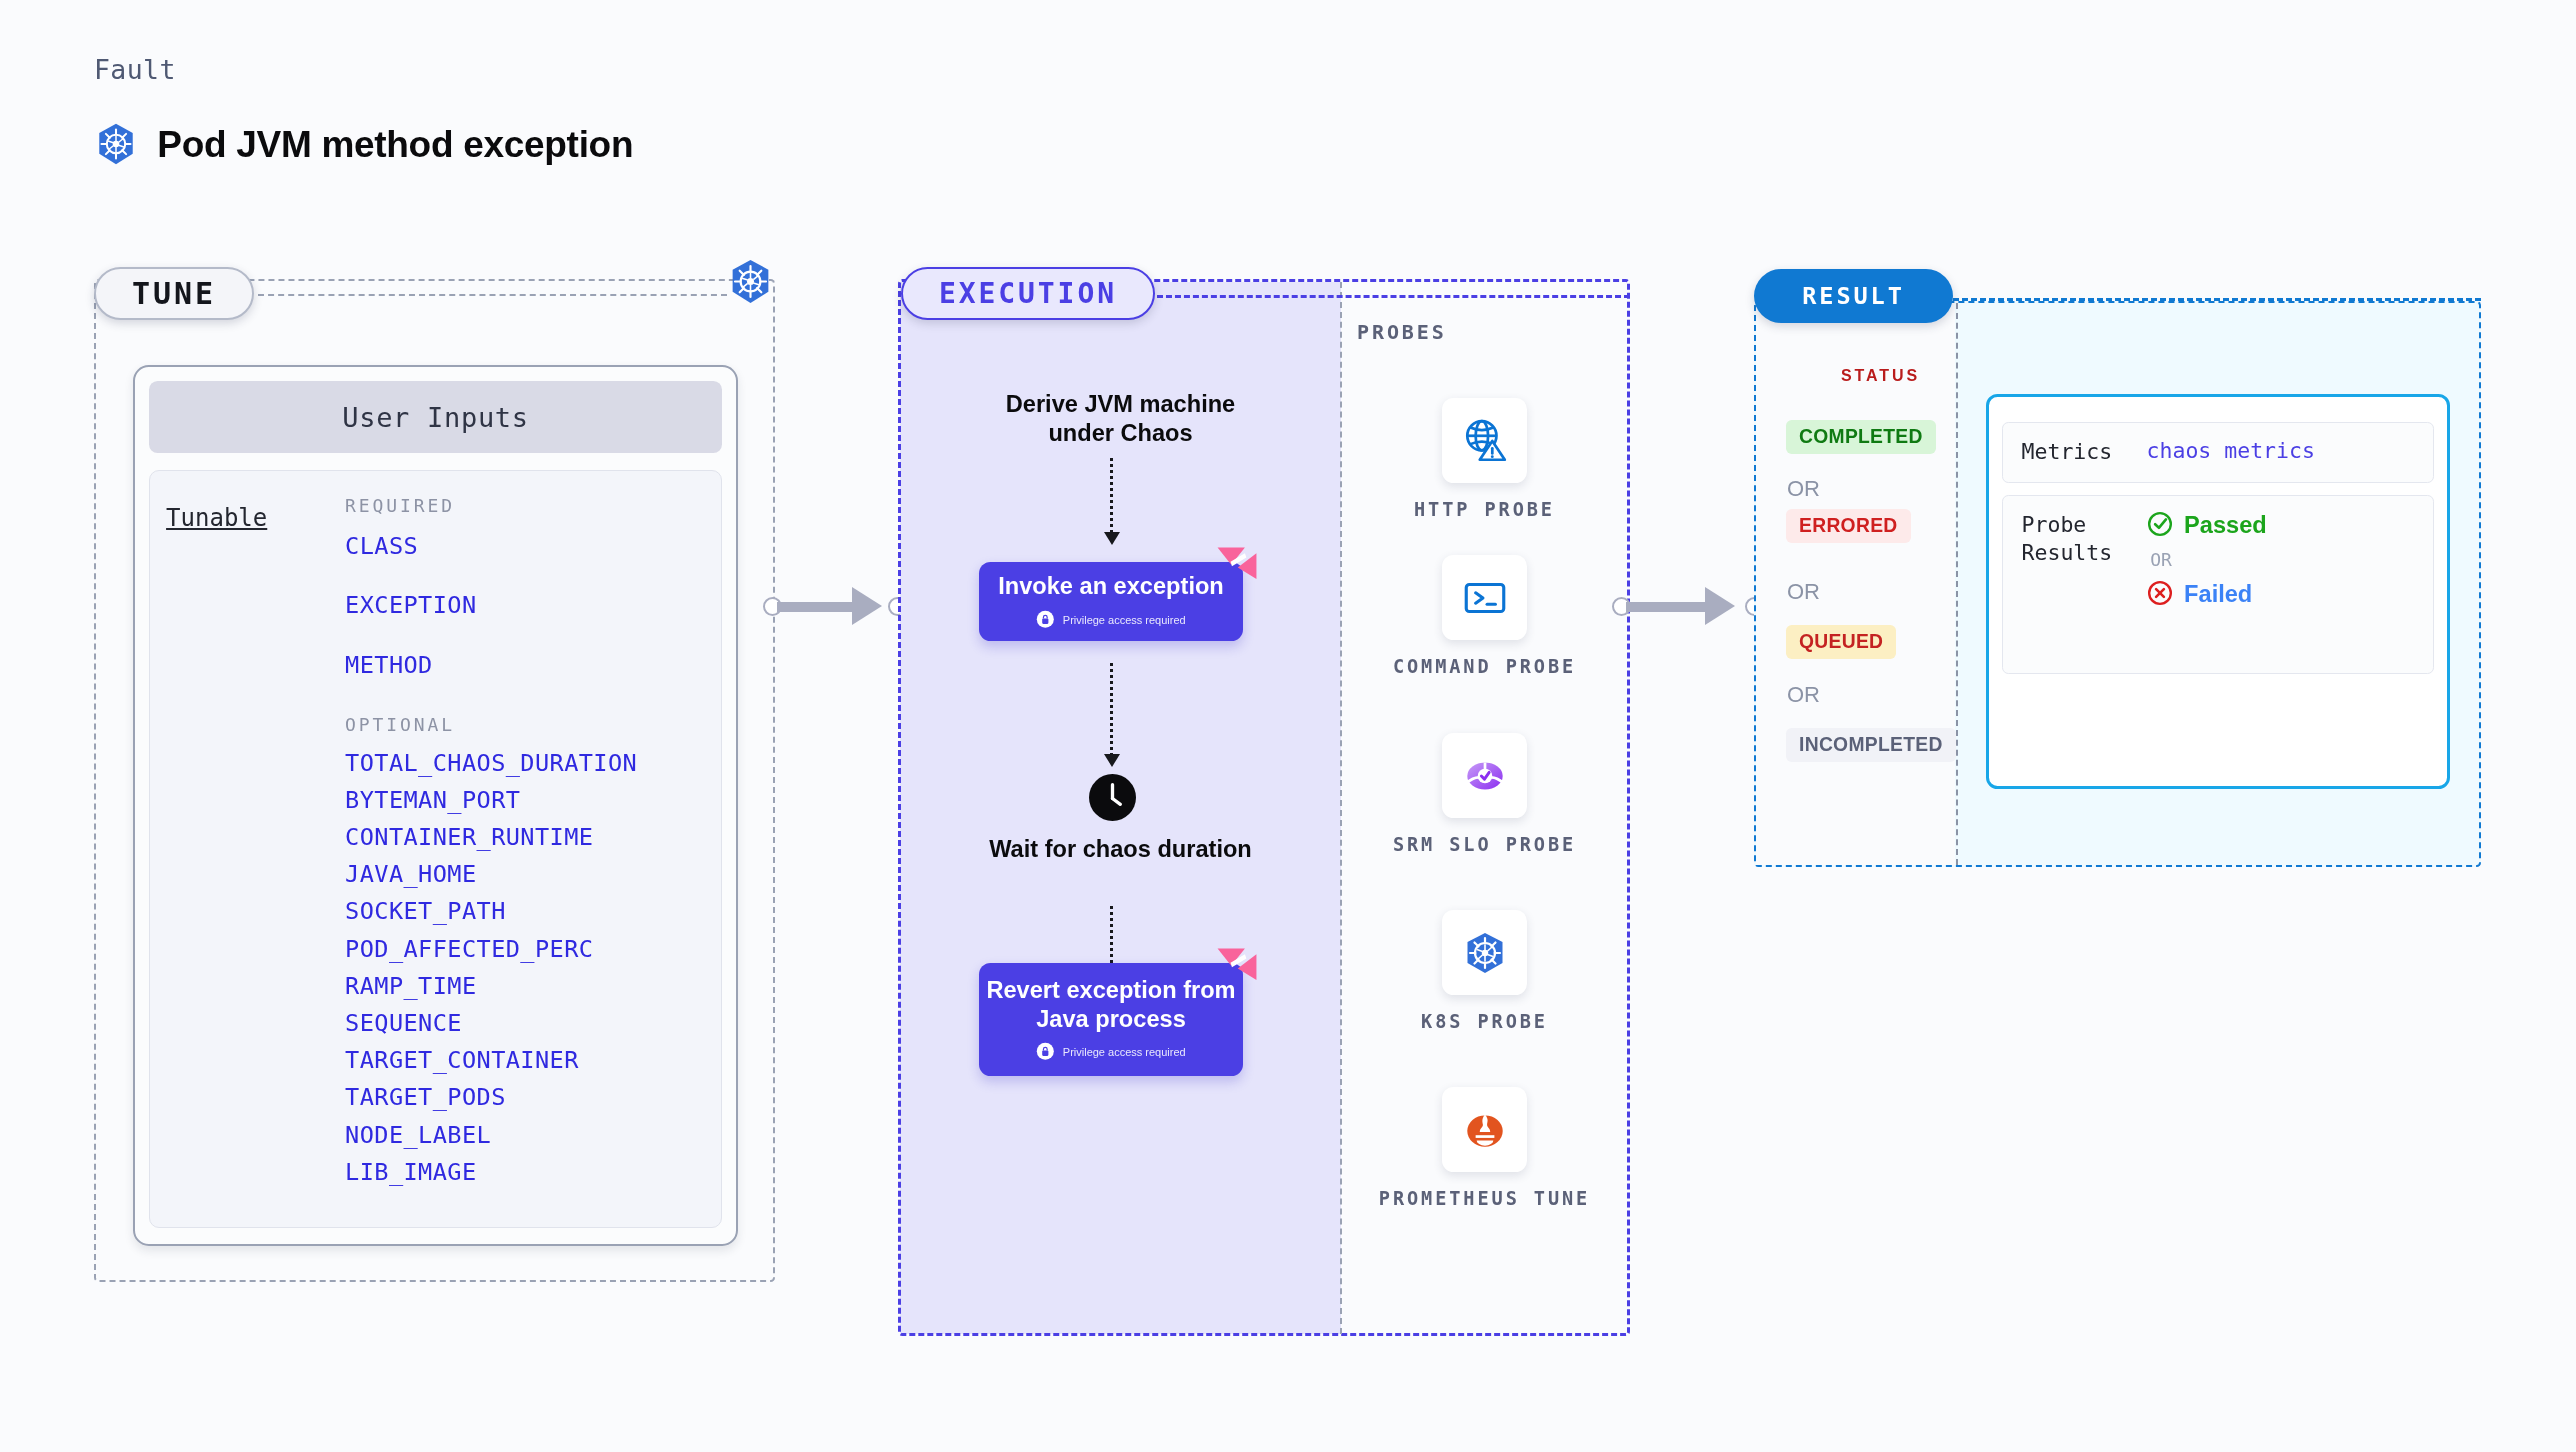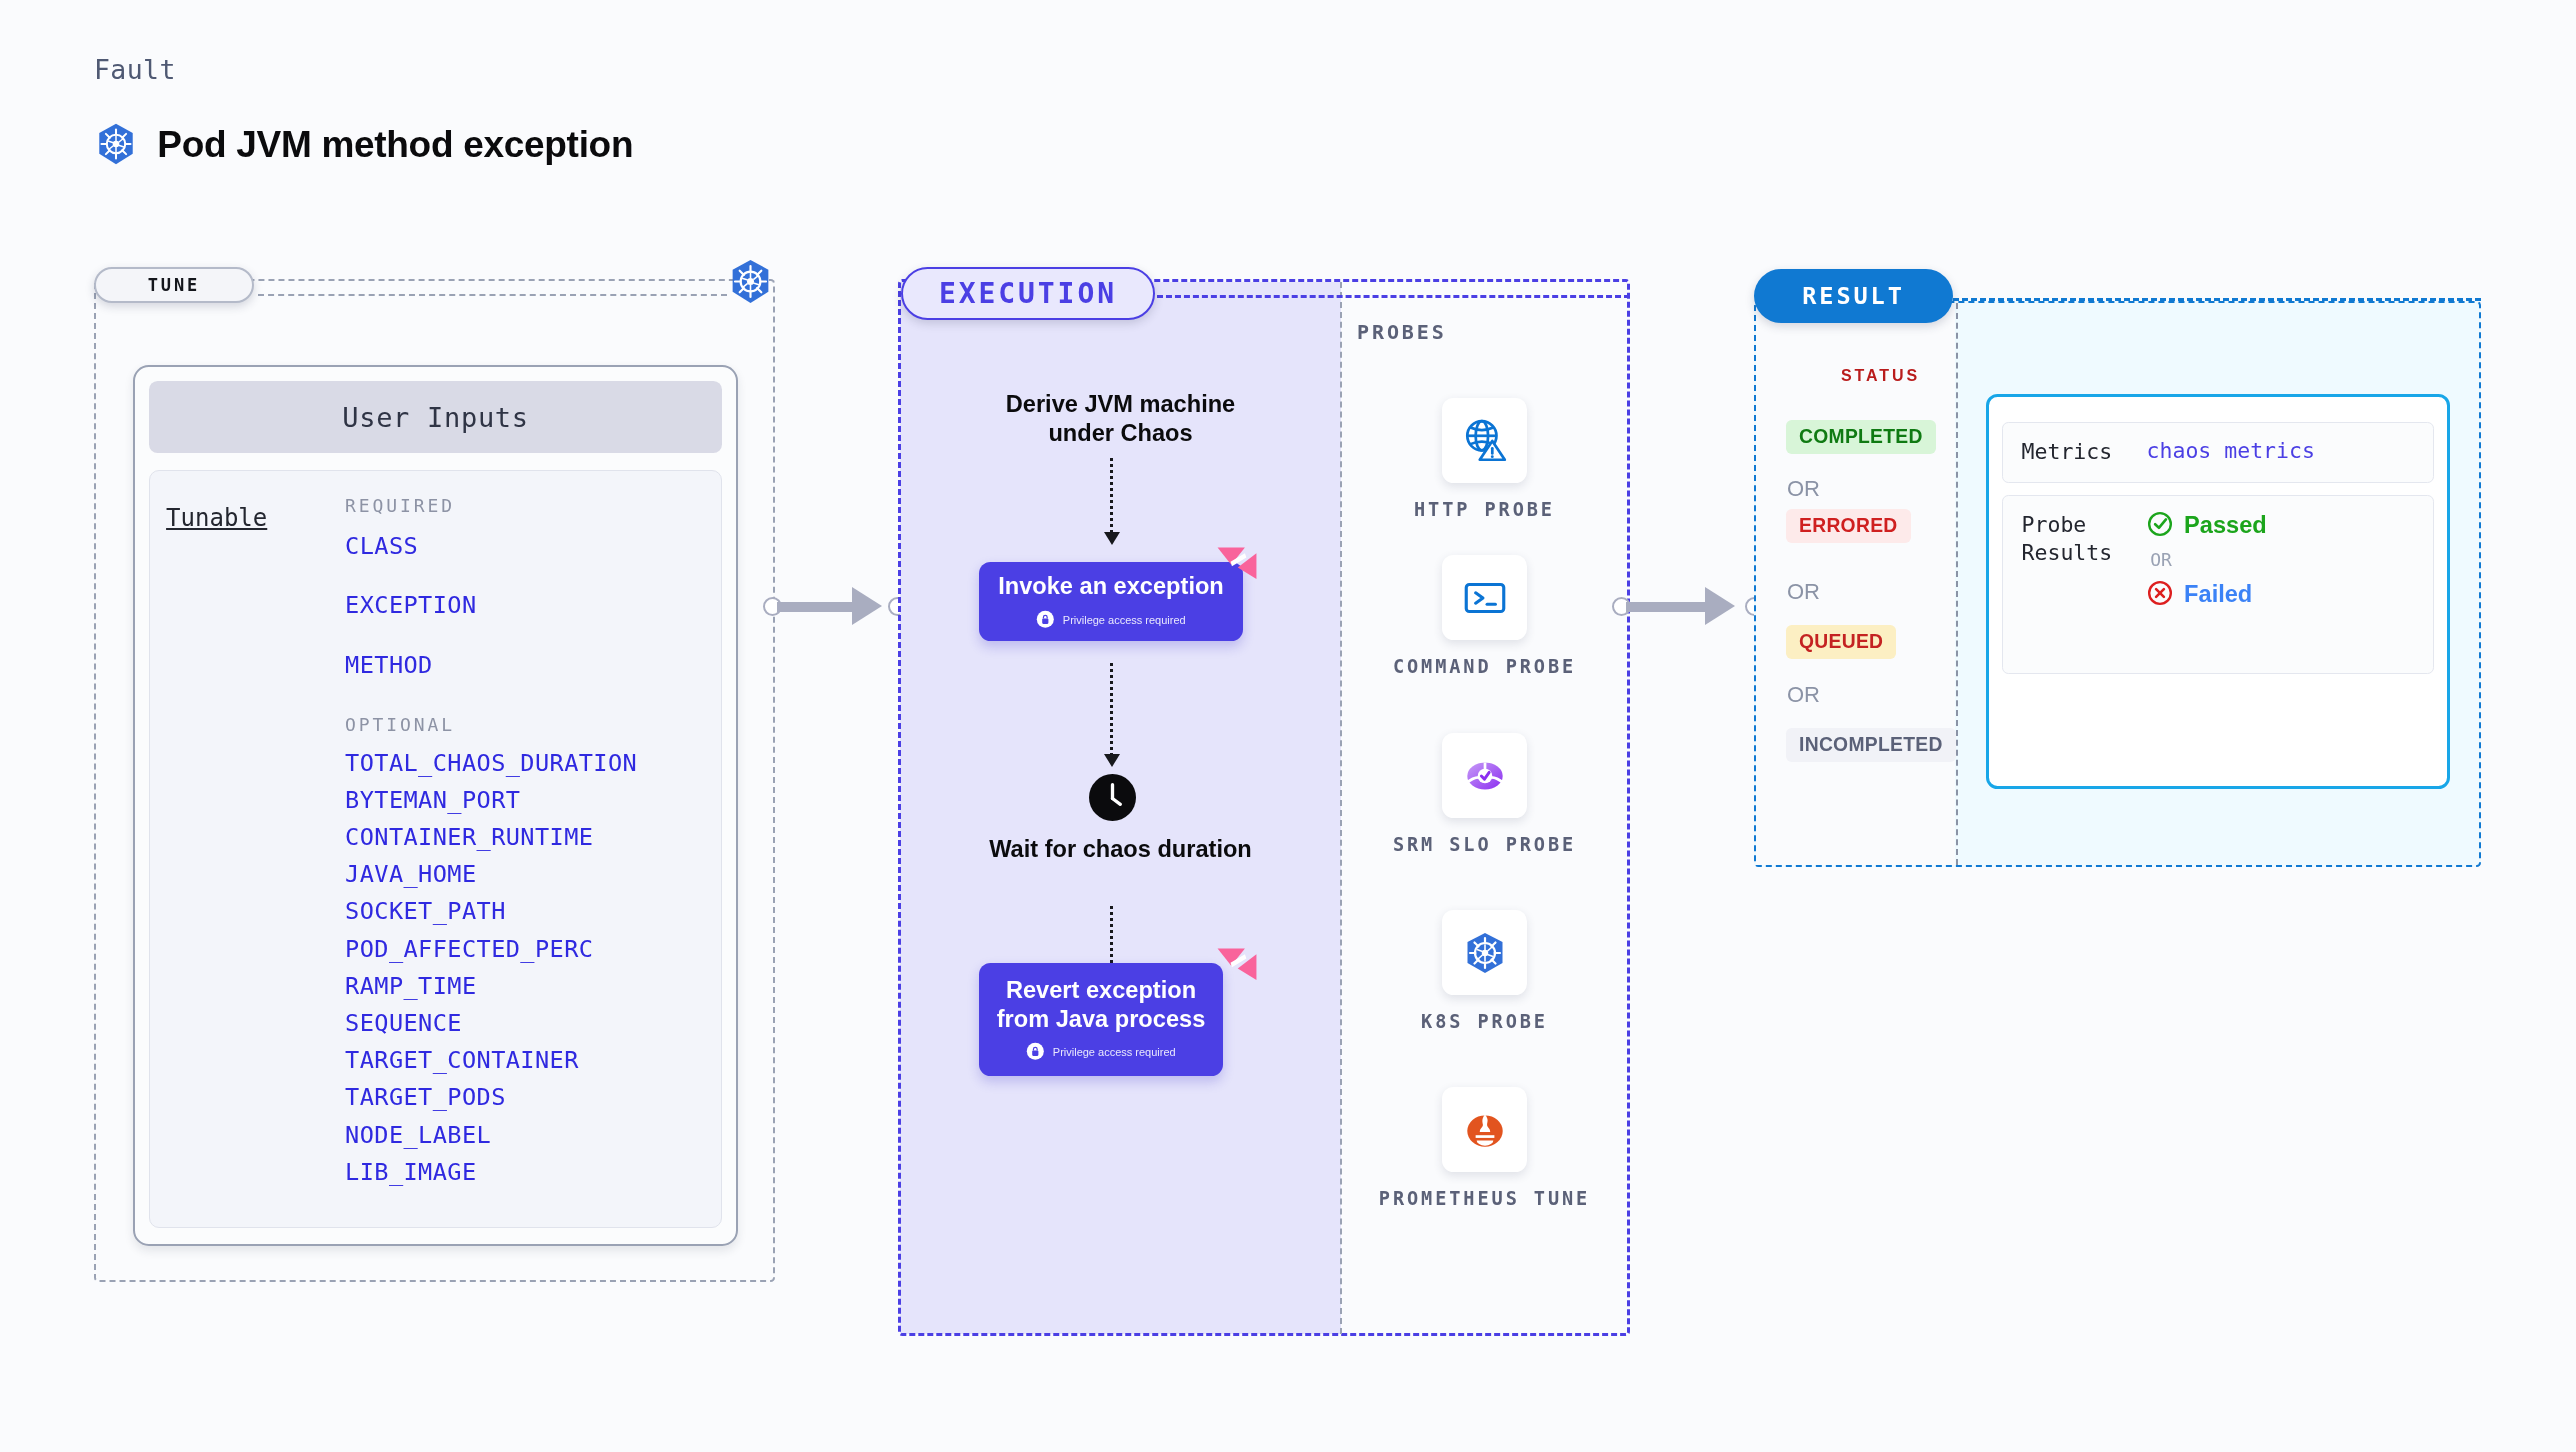--- a/index.html
+++ b/index.html
@@ -29,22 +29,22 @@
     box-shadow: 0 3.6px 9.3px rgba(40,45,80,.18);
   }
 
   
   #tune-region {
     left: 94px; top: 279px; width: 681px; height: 1003px;
     border: 2.1px dashed #9aa2b4; border-radius: 4.3px;
     background: transparent;
   }
   #tune-pill {
-    left: 94px; top: 267px; width: 160px; height: 36px;
-    background: #f4f5f9; border: 2.1px solid #b4bac9; color: #14161c; font-size: 17px;
+    left: 94px; top: 267px; width: 160px; height: 53px;
+    background: #f4f5f9; border: 2.1px solid #b4bac9; color: #14161c; font-size: 30px;
   }
   #userinputs-card {
     position: absolute; left: 133px; top: 365px; width: 605px; height: 881px;
     background: #fbfcfd; border: 2.1px solid #9aa2b4; border-radius: 15.8px;
     box-shadow: 0 4.3px 10px rgba(30,35,60,.10);
     padding: 14.3px;
   }
   #userinputs-head {
     height: 72px; background: #d9dae6; border-radius: 8.6px;
     display: flex; align-items: center; justify-content: center;
@@ -335,21 +335,21 @@
     <g stroke="#ffffff" stroke-width="3.4" stroke-linecap="round" fill="none">
       <line x1="24" y1="11" x2="24" y2="25"></line>
       <line x1="24" y1="25" x2="32" y2="31"></line>
     </g>
   </svg>
 </div>
 <div class="step-text" style="left:970px;top:835px;">Wait for chaos duration</div>
 <div class="dotted-arrow" style="left:1110px;top:906px;height:75px;"></div>
 <div class="arrowhead-down" style="left:1104px;top:980px;"></div>
 
-<div class="action-box" style="left:979px;top:963px;width:244px;height:113px;">
+<div class="action-box" style="left:979px;top:963px;width:264px;height:113px;">
   <div class="action-title">Revert exception from Java process</div>
   <div class="priv-row">
     <span>
       <svg width="18.6" height="18.6" viewBox="0 0 24 24">
         <circle cx="12" cy="12" r="11" fill="#ffffff"></circle>
         <rect x="8" y="11" width="8" height="7" rx="1.4" fill="#4b3fe4"></rect>
         <path d="M9.6 11 V9.3 a2.4 2.4 0 0 1 4.8 0 V11" fill="none" stroke="#4b3fe4" stroke-width="1.6"></path>
       </svg>
     </span>
     <span class="priv-text">Privilege access required</span>

